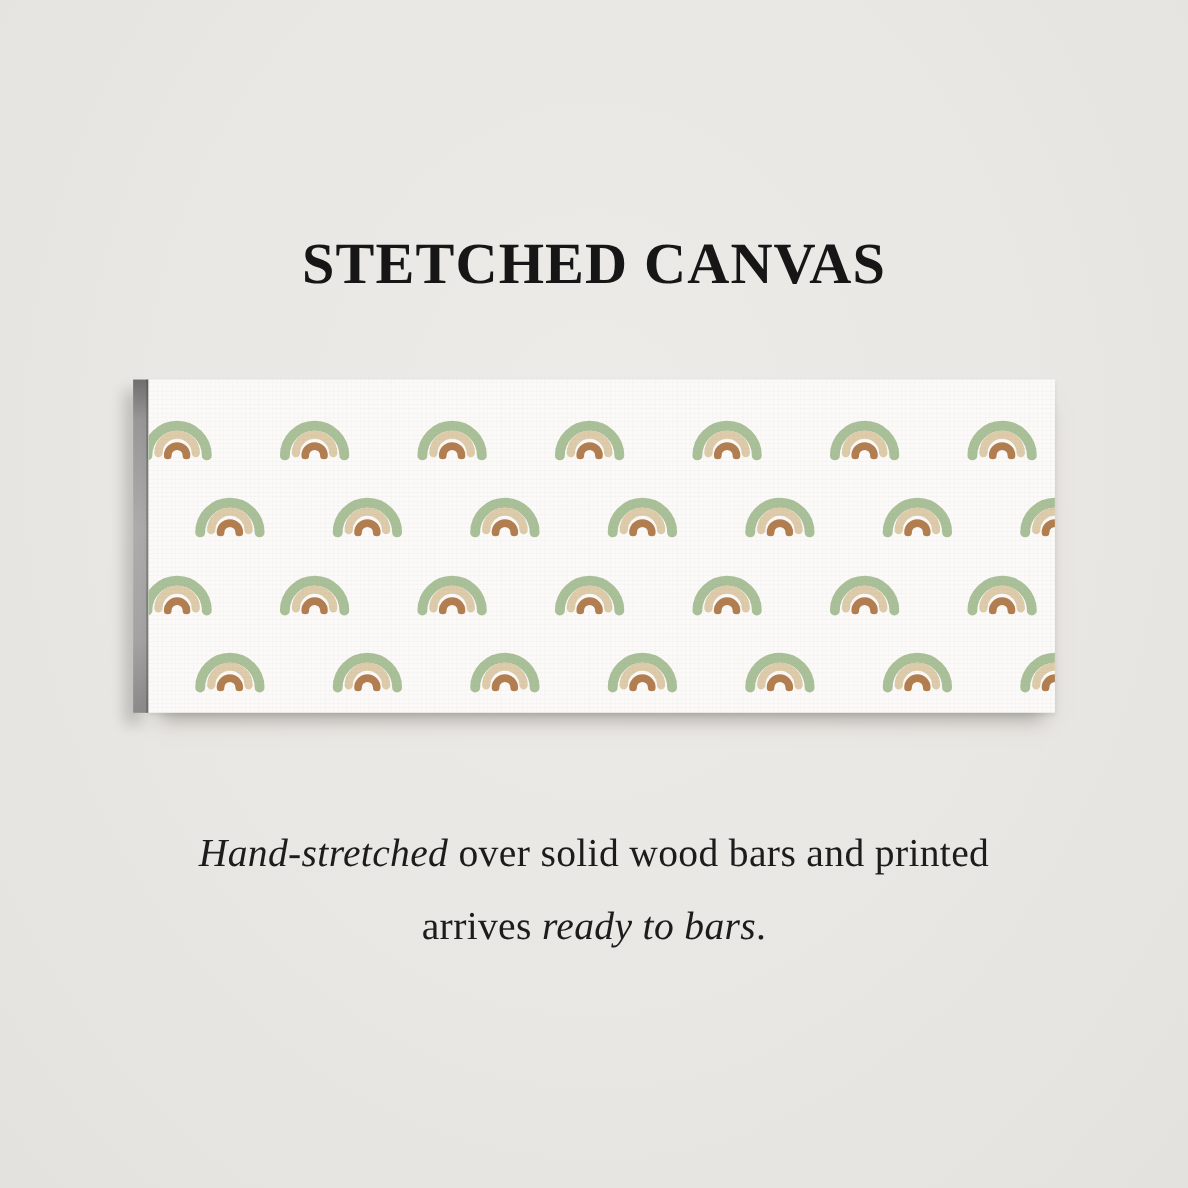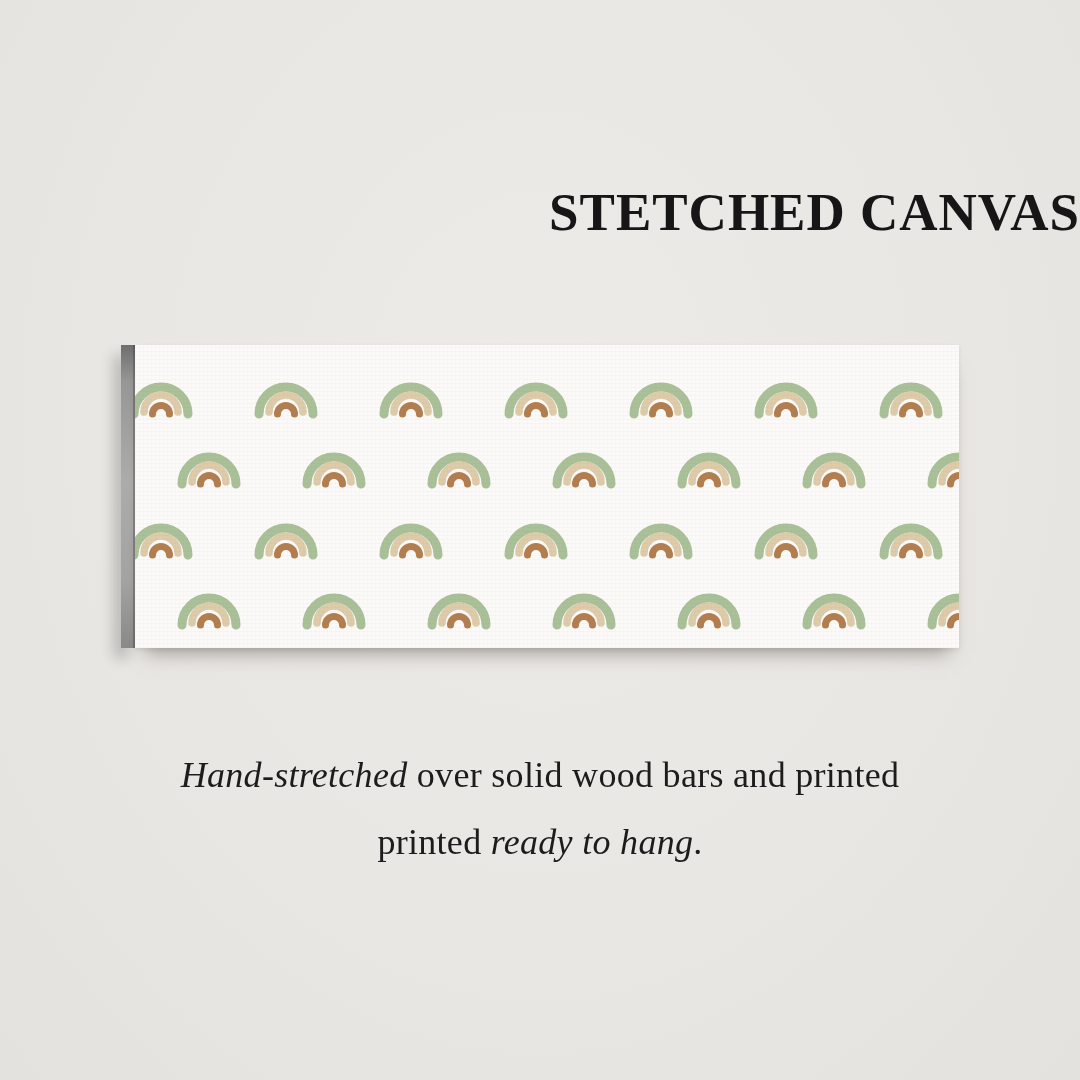--- a/index.html
+++ b/index.html
@@ -2,22 +2,22 @@
 <html><head>
 <meta charset="utf-8">
 <style>
   html,body{margin:0;padding:0;}
   body{
     width:1080px;height:1080px;position:relative;overflow:hidden;
     background:radial-gradient(ellipse at 50% 38%, #edebe8 0%, #e9e7e3 55%, #e4e2de 100%);
     font-family:"Liberation Serif", serif;
   }
   .page-title{
-    position:absolute;top:182px;left:0;width:100%;
-    text-align:right;margin:0;
+    position:absolute;top:210px;left:0;width:100%;
+    text-align:center;margin:0;
     font-size:53px;font-weight:700;letter-spacing:1px;
     color:#161616;
   }
   .scene{
     position:absolute;left:121px;top:345px;width:838px;height:303px;
   }
   .canvas-side{
     position:absolute;left:0;top:0;bottom:0;width:12px;
     background:linear-gradient(180deg,#6e6e6e 0%,#989898 12%,#adadad 45%,#a4a4a4 78%,#8a8a8a 100%);
     border-right:2px solid rgba(55,55,55,0.35);
@@ -192,14 +192,14 @@
       <svg viewBox="0 0 72 56" class="rainbow" style="left: 788px; top: 232px;">
         <path d="M9 48 A27 27 0 0 1 63 48" fill="none" stroke="#a9c099" stroke-width="9" stroke-linecap="round"></path>
         <path d="M19 46 A17 17 0 0 1 53 46" fill="none" stroke="#ddcbaa" stroke-width="7.5" stroke-linecap="round"></path>
         <path d="M27.5 48 A8.5 8.5 0 0 1 44.5 48" fill="none" stroke="#b27e50" stroke-width="7" stroke-linecap="round"></path>
       </svg>
     </div>
 </div>
 
 <p class="description">
     <span class="line"><span class="it">Hand-stretched</span><span> over solid wood bars and printed</span></span>
-    <span class="line"><span>printed </span><span class="it">ready to hang</span><span>.</span></span>
+    <span class="line"><span>arrives </span><span class="it">ready to bars</span><span>.</span></span>
   </p>
 
 </body></html>

